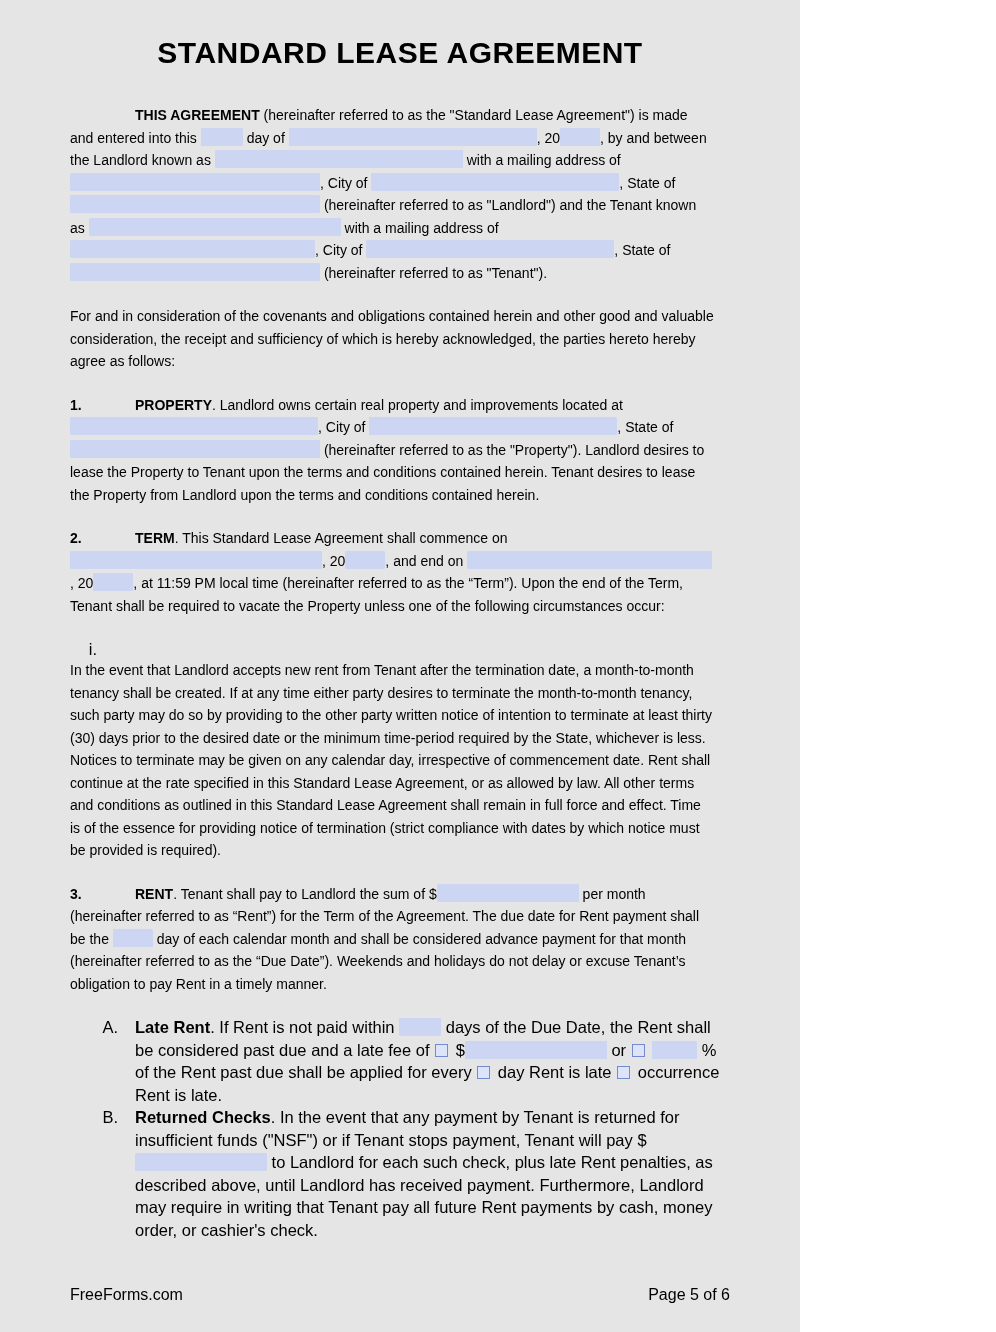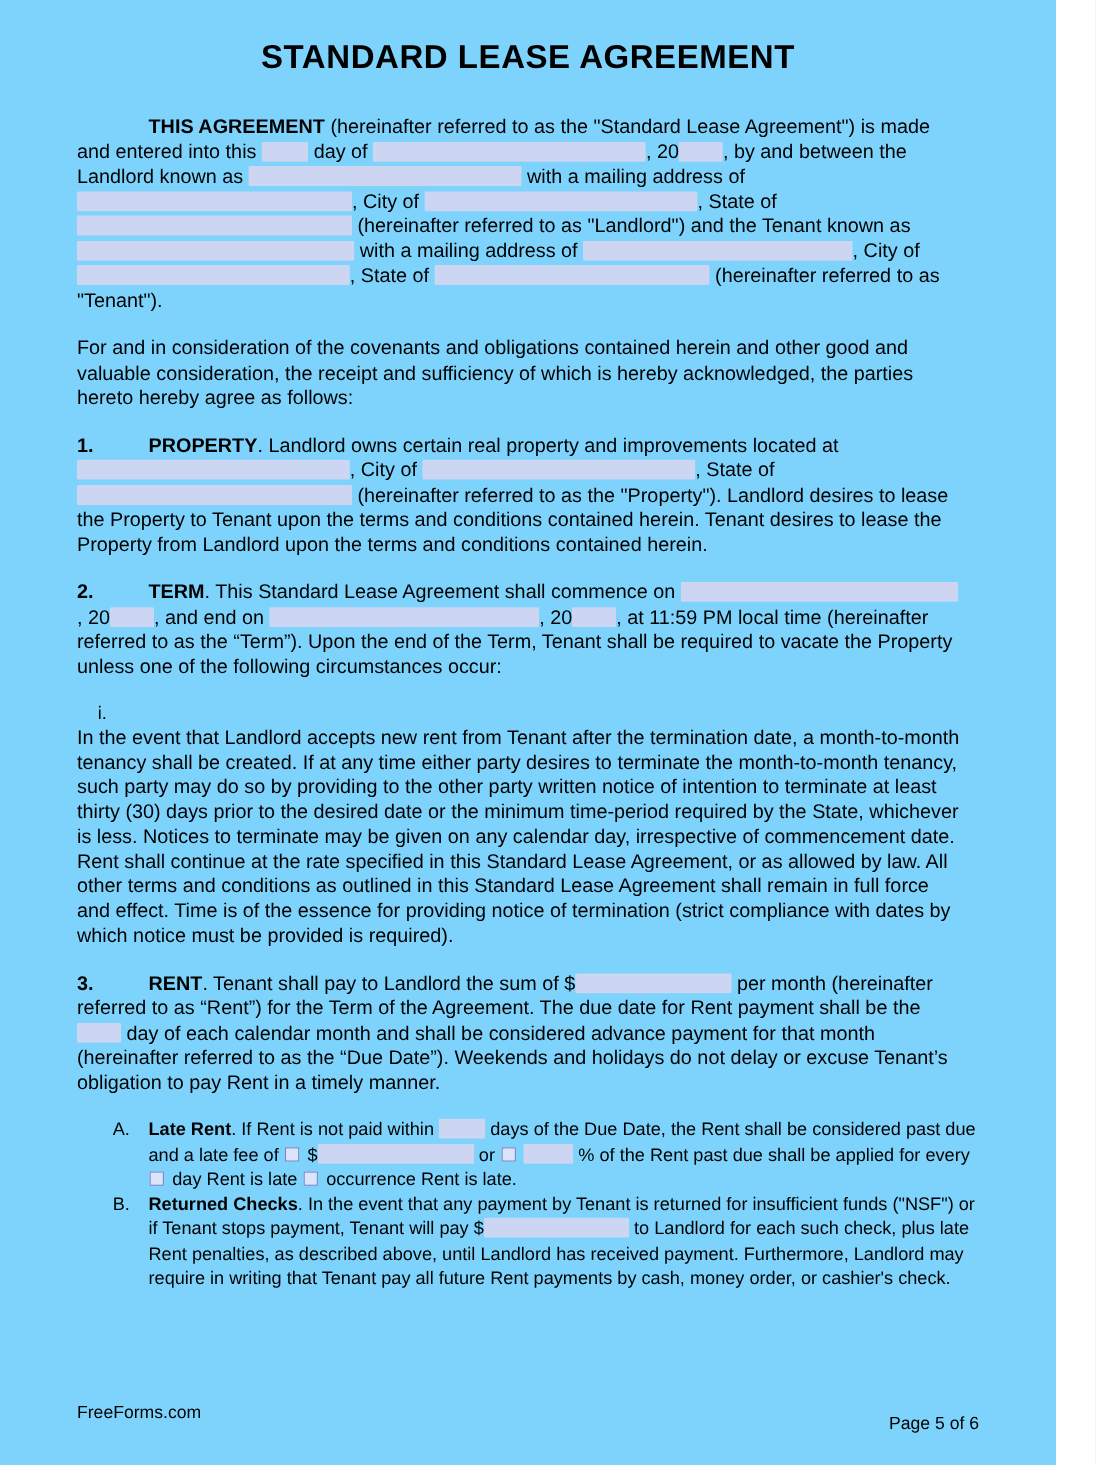--- a/index.html
+++ b/index.html
@@ -1,29 +1,29 @@
 <!DOCTYPE html>
 <html style="--field: #ccd5f1; --checkbox_fill: #dce4f9; --checkbox_border: #7489cf;"><head>
 <meta charset="utf-8">
 <style>
   * { margin:0; padding:0; box-sizing:border-box; }
   html,body { background:#ffffff; }
   body { font-family:"Liberation Sans", sans-serif; color:#000; }
   .page {
-    width:960px; height:1332px;
+    width:800px; height:1332px;
     padding:30px 70px 28px 70px;
     display:flex; flex-direction:column;
-    overflow:hidden; background:#7dd3fc;
+    overflow:hidden; background:#e5e5e5;
   }
   .title {
     text-align:center; font-size:30px; font-weight:bold;
     letter-spacing:0.5px; margin:6px 0 34px 0;
   }
   .para {
-    font-size:18px; line-height:22.5px; margin:0 16px 21px 0;
+    font-size:14px; line-height:22.5px; margin:0 16px 21px 0;
     text-align:left;
   }
   .indent { text-indent:65px; }
   .num {
     display:inline-block; width:65px; font-weight:bold; text-indent:0;
   }
   strong { font-weight:bold; }
   .blank {
     display:inline-block; height:18px; vertical-align:-3px;
     background:var(--field, #ccd5f1); border-radius:1px;
@@ -40,21 +40,21 @@
     position:relative; padding-left:65px;
     font-size:16.5px; line-height:22.5px;
   }
   .marker { position:absolute; left:0; top:0; text-align:right; }
   .roman .marker { width:27px; }
   .letter .marker { width:48px; }
   .footer {
     margin-top:auto; display:flex; justify-content:space-between;
     align-items:flex-end; font-size:16px;
   }
-  .footer .left { margin-bottom:10px; }
+  .footer .left { }
 </style>
 </head>
 <body>
 
 <div class="page">
 
   <h1 class="title">STANDARD LEASE AGREEMENT</h1>
 
   <p class="para indent"><strong>THIS AGREEMENT</strong><span> (hereinafter referred to as the "Standard Lease Agreement") is made and entered into this </span><span class="blank" style="width: 42px;"></span><span> day of </span><span class="blank" style="width: 248px;"></span><span>, 20</span><span class="blank" style="width: 40px;"></span><span>, by and between the Landlord known as </span><span class="blank" style="width: 248px;"></span><span> with a mailing address of </span><span class="blank" style="width: 250px;"></span><span>, City of </span><span class="blank" style="width: 248px;"></span><span>, State of </span><span class="blank" style="width: 250px;"></span><span> (hereinafter referred to as "Landlord") and the Tenant known as </span><span class="blank" style="width: 252px;"></span><span> with a mailing address of </span><span class="blank" style="width: 245px;"></span><span>, City of </span><span class="blank" style="width: 248px;"></span><span>, State of </span><span class="blank" style="width: 250px;"></span><span> (hereinafter referred to as "Tenant").</span></p>
 

